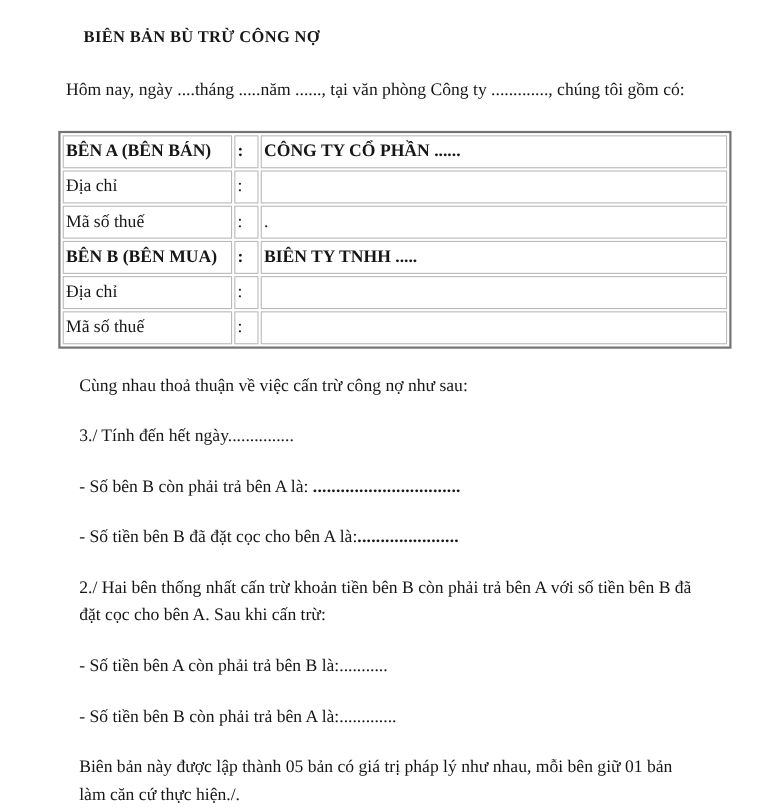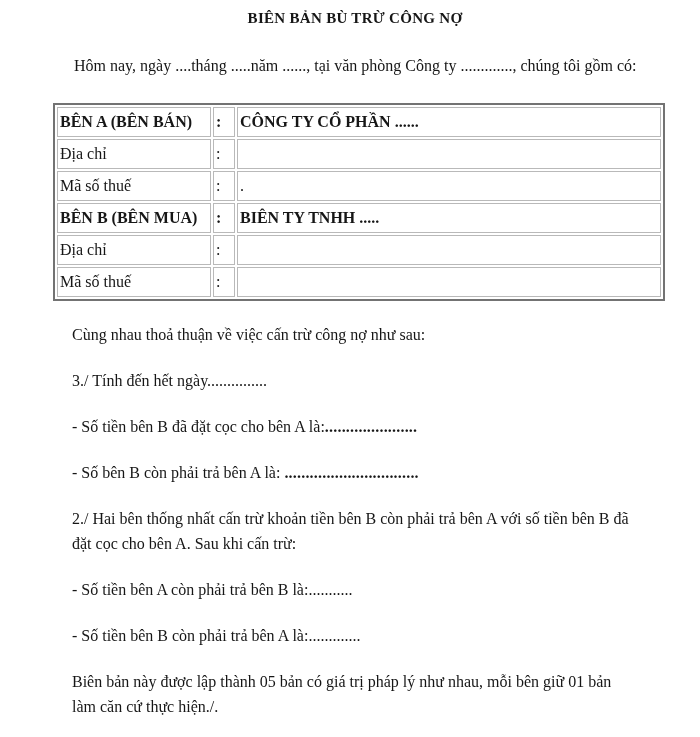--- a/index.html
+++ b/index.html
@@ -17,27 +17,26 @@
   }
   .page {
     box-sizing: border-box;
     width: 700px;
     height: 737px;
     padding: 8px 50px 0 60px;
   }
   .doc-title {
     font-size: 15px;
     font-weight: bold;
-    text-align: center;
     line-height: 20px;
     letter-spacing: 0.3px;
-    margin: 0;
+    margin: 16px;
   }
   .intro {
-    margin: 25px 0 0 14px;
+    margin: 25px 0 0 0;
     line-height: 25px;
   }
   table.parties {
     margin: 25px 0 0 -7px;
     width: 612px;
     table-layout: fixed;
     border: 2px solid #737373;
     border-collapse: separate;
     border-spacing: 2px;
     background: #ffffff;
@@ -104,23 +103,23 @@
       </tr>
     </tbody>
   </table>
 
   <div class="body-text">
 
     <p>Cùng nhau thoả thuận về việc cấn trừ công nợ như sau:</p>
 
     <p>3./ Tính đến hết ngày...............</p>
 
+    <p><span>- Số bên B còn phải trả bên A là: </span><span class="dots-bold">................................</span></p>
+
     <p><span>- Số tiền bên B đã đặt cọc cho bên A là:</span><span class="dots-bold">......................</span></p>
-
-    <p><span>- Số bên B còn phải trả bên A là: </span><span class="dots-bold">................................</span></p>
 
     <p>2./ Hai bên thống nhất cấn trừ khoản tiền bên B còn phải trả bên A với số tiền bên B đã đặt cọc cho bên A. Sau khi cấn trừ:</p>
 
     <p>- Số tiền bên A còn phải trả bên B là:...........</p>
 
     <p>- Số tiền bên B còn phải trả bên A là:.............</p>
 
     <p>Biên bản này được lập thành 05 bản có giá trị pháp lý như nhau, mỗi bên giữ 01 bản làm căn cứ thực hiện./.</p>
 
   </div>

